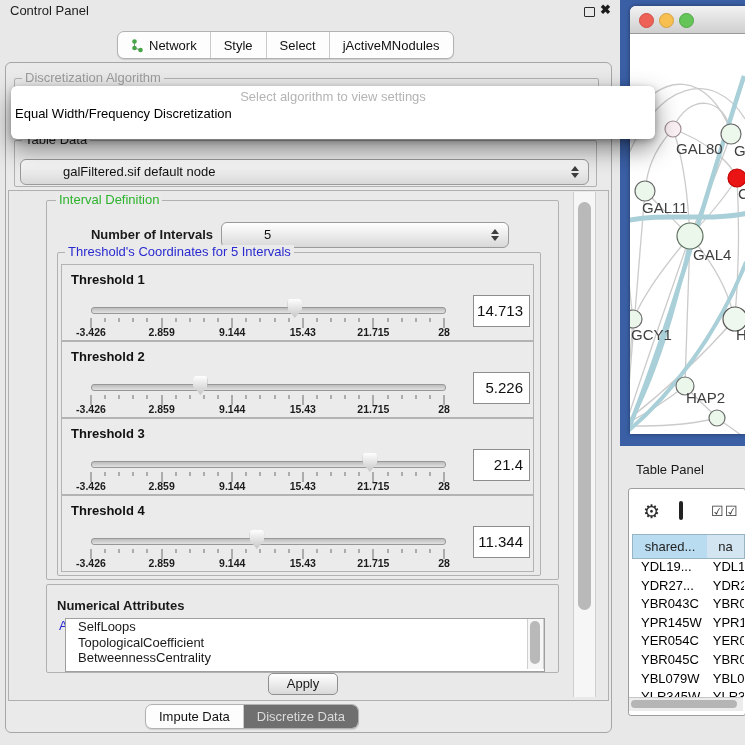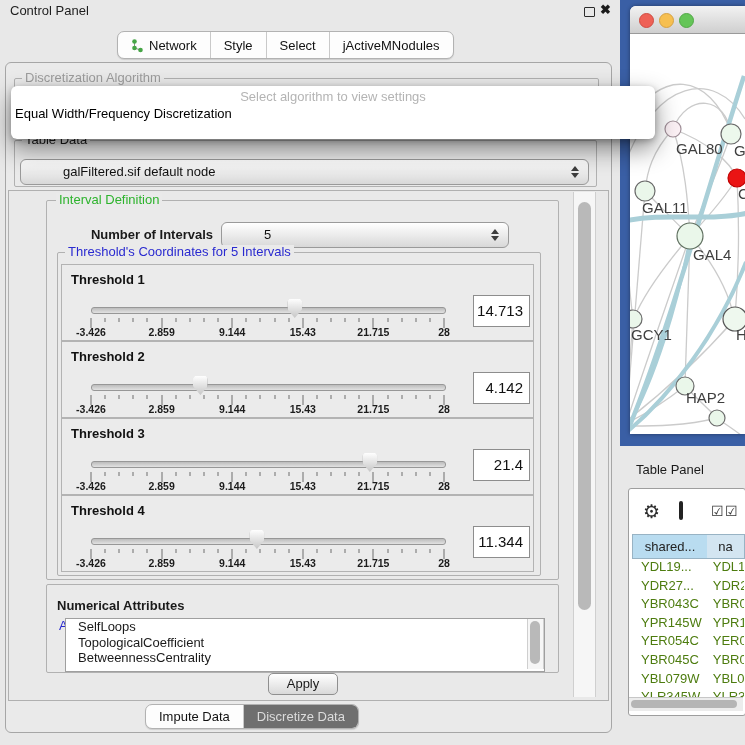--- a/index.html
+++ b/index.html
@@ -54,21 +54,21 @@
   .mac-win{position:absolute;background:#fff;border-radius:6px 0 0 0;overflow:hidden;box-shadow:0 0 4px rgba(0,0,0,.4);}
   .mac-head{height:27px;background:linear-gradient(#f2f2f2,#cfcfcf);border-bottom:1px solid #9a9a9a;position:relative;}
   .light{position:absolute;top:7px;width:13px;height:13px;border-radius:50%;}
   
   .tp-box{background:#fff;border:1px solid #9e9e9e;border-radius:3px;overflow:hidden;}
   .gear{font-size:19px;color:#2d2d2d;line-height:19px;}
   .spliticon{width:14px;height:15px;border:2px solid #222;border-radius:3px;position:relative;}
   .spliticon:before{content:"";position:absolute;left:50%;top:0;bottom:0;width:2px;background:#222;transform:translateX(-1px);}
   .chk{font-size:14px;color:#333;line-height:14px;}
   .th-cell{position:absolute;top:0;height:23px;border:1px solid #98b3c4;font-size:13px;line-height:23px;text-align:center;color:#222;overflow:hidden;white-space:nowrap;}
-  .t-rows .row{display:flex;height:18.6px;font-size:13px;color:#4d7c0f;}
+  .t-rows .row{display:flex;height:18.6px;font-size:13px;color:#000000;}
   .t-rows .c1{width:78px;padding-left:9px;overflow:hidden;white-space:nowrap;}
   .t-rows .c2{width:34px;overflow:hidden;white-space:nowrap;}
   .hsb{background:#ececec;border-top:1px solid #c7c7c7;}
   .hsb .thumb{position:absolute;left:2px;top:2px;height:8px;background:#b5b5b5;border-radius:4px;}
 </style>
 </head>
 <body>
 
 <div class="stage">
 
@@ -231,21 +231,21 @@
           <i style="left: 100%; top: 0px; height: 10px;"></i>
         </div>
         <div class="thr-labels">
           <b style="left: 0%;">-3.426</b>
           <b style="left: 20%;">2.859</b>
           <b style="left: 40%;">9.144</b>
           <b style="left: 60%;">15.43</b>
           <b style="left: 80%;">21.715</b>
           <b style="left: 100%;">28</b>
         </div>
-        <div class="thr-value">4.142</div>
+        <div class="thr-value">5.226</div>
       </div>
       <div class="thr-box" style="left: 61px; top: 418px;">
         <div class="thr-label">Threshold 3</div>
         <div class="thr-trackwrap">
           <div class="thr-track"></div>
           <div class="thr-thumb" style="left: 78.9983%;"></div>
         </div>
         <div class="thr-ticks">
           <i style="left: 0%; top: 0px; height: 10px;"></i>
           <i style="left: 4%; top: 0px; height: 4px;"></i>

